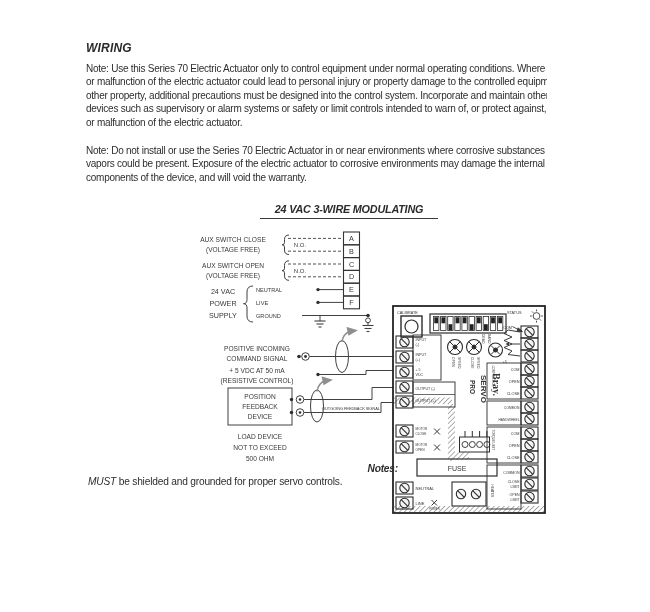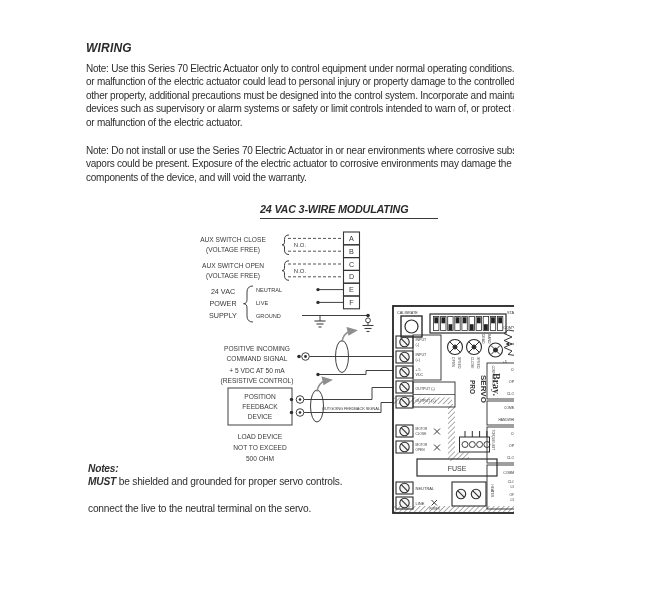--- a/index.html
+++ b/index.html
@@ -1,27 +1,27 @@
 <!DOCTYPE html>
 <html><head>
 <meta charset="utf-8">
 <style>
   html,body{margin:0;padding:0;background:#fff;}
   .page{position:relative;width:514px;height:612px;background:#fff;overflow:hidden;
-        font-family:"Liberation Sans",sans-serif;color:#333;}
+        font-family:"Liberation Sans",sans-serif;color:#333;padding-left:33px;}
   .heading{position:absolute;left:86px;top:41px;font-size:12px;font-weight:bold;font-style:italic;color:#2b2b2b;letter-spacing:.2px;}
   .para{position:absolute;left:86px;width:497px;font-size:10px;line-height:13.4px;letter-spacing:-0.25px;color:#2e2e2e;}
   .p1{top:62px;}
   .p2{top:144px;}
-  .dtitle{position:absolute;left:260px;top:203px;width:178px;
+  .dtitle{position:absolute;left:260px;top:203px;width:178px;text-align:center;
           font-size:10.8px;font-weight:bold;font-style:italic;color:#2b2b2b;letter-spacing:-0.2px;
           border-bottom:1.6px solid #3a3a3a;padding-bottom:3px;}
   .notes{position:absolute;left:88px;top:462px;width:310px;font-size:10.2px;line-height:13.4px;letter-spacing:-0.2px;color:#2e2e2e;}
-  .notes .nh{font-weight:bold;font-style:italic;}
-  .notes .bi{font-weight:bold;font-style:italic;margin-top:40px;}
+  .notes .nh{font-weight:bold;font-style:italic;text-align:right;}
+  .notes .bi{font-weight:normal;font-style:italic;margin-top:40px;}
   .notes .gap{height:13px;}
   svg.diag{position:absolute;left:0;top:0;pointer-events:none;}
   text{font-family:"Liberation Sans",sans-serif;fill:#383838;}
   .brand-t{font-family:"Liberation Serif",serif;font-weight:bold;}
 </style>
 </head>
 <body>
 
 <div class="page">
 
@@ -446,16 +446,15 @@
             <line x1="472.9" y1="490.9" x2="479.1" y2="497.1" stroke-width="1.1"></line>
           </g>
         </g>
     </g>
   </svg>
 
   <div class="notes">
     <div class="nh">Notes:</div>
     <div><span class="bi">MUST</span><span> be shielded and grounded for proper servo controls.</span></div>
     <div class="gap"></div>
-    <div>connect the live to the neutral terminal on the servo.</div>
   </div>
 
 </div>
 
 </body></html>

